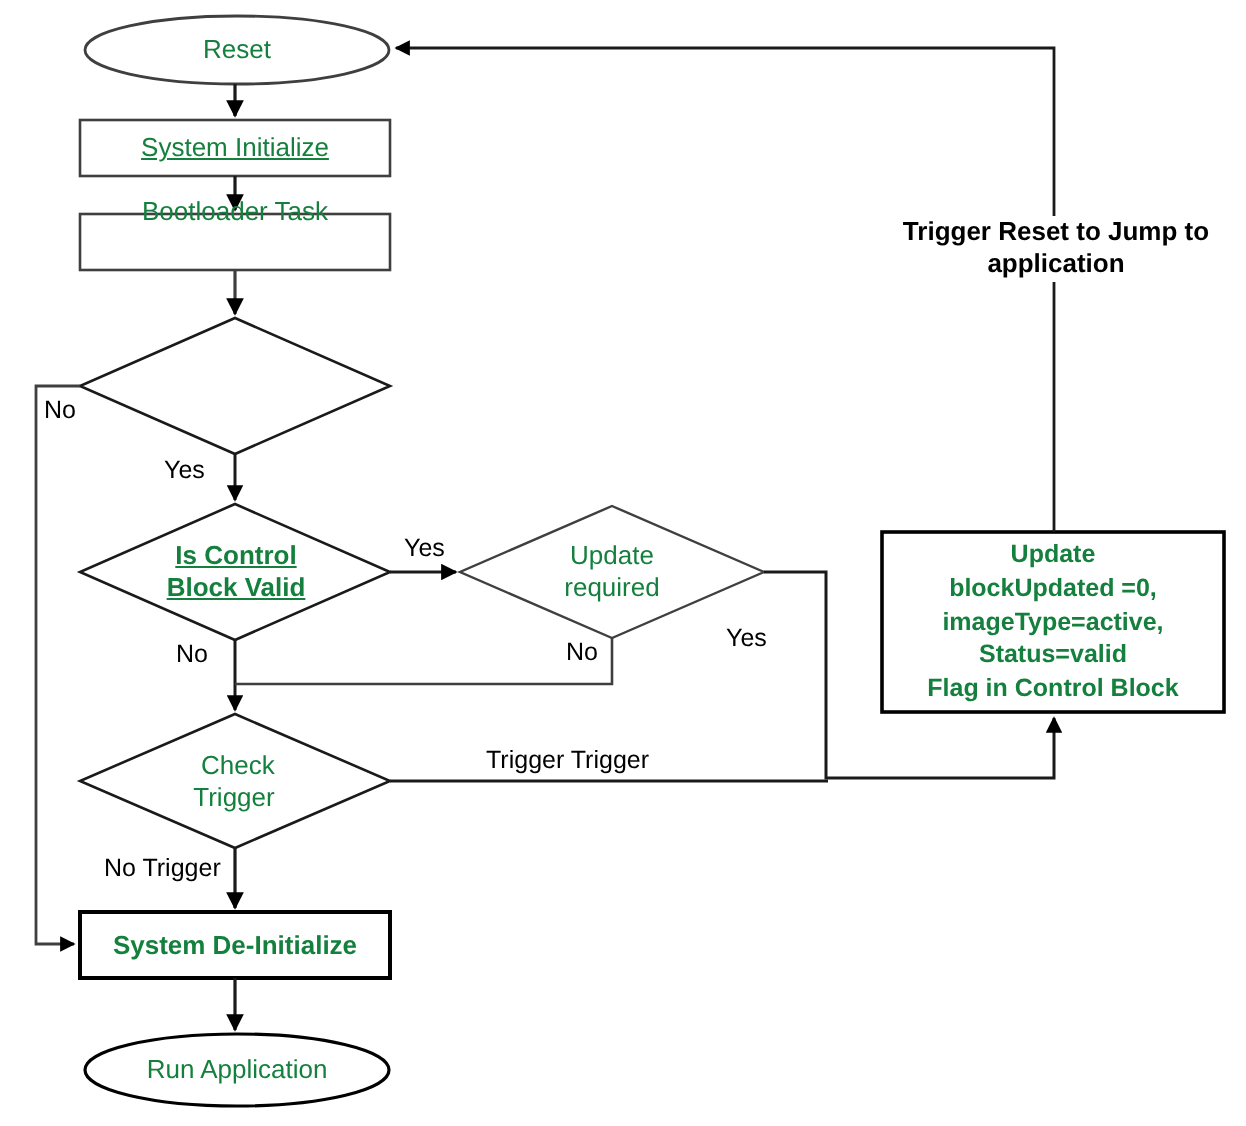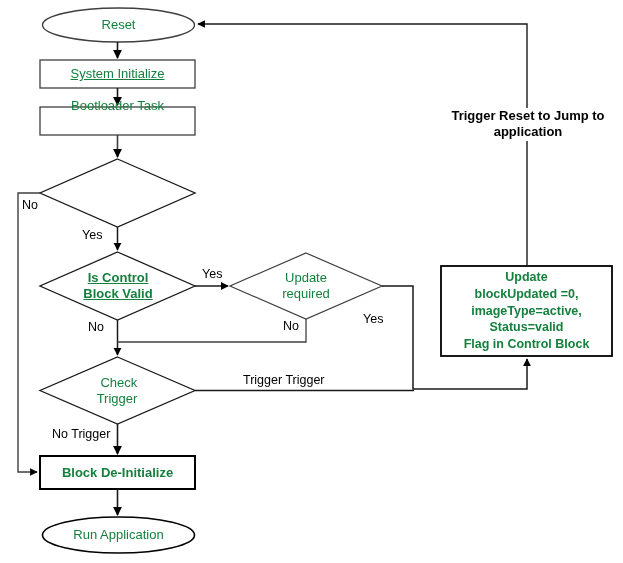--- a/index.html
+++ b/index.html
@@ -130,21 +130,21 @@
 
   <div class="node-label lbl-bold" style="left:48px; top:264px; width:140px; height:44px;text-decoration:underline;">Is Control
 Block Valid</div>
 
   <div class="node-label lbl-normal" style="left:246px; top:264px; width:120px; height:44px;">Update
 required</div>
 
   <div class="node-label lbl-normal" style="left:52px; top:369px; width:130px; height:44px;text-align:right;">Check
 Trigger</div>
 
-  <div class="node-label lbl-bold" style="left:40px; top:456px; width:155px; height:33px;">Block De-Initialize</div>
+  <div class="node-label lbl-bold" style="left:40px; top:456px; width:155px; height:33px;">System De-Initialize</div>
 
   <div class="node-label lbl-normal" style="left:42px; top:517px; width:153px; height:36px;">Run Application</div>
 
   <div class="node-label lbl-bold" style="left:441px; top:266px; width:171px; height:90px; font-size:12.5px; line-height:1.33;">Update
 blockUpdated =0,
 imageType=active,
 Status=valid
 Flag in Control Block</div>
 
   <div class="edge-label" style="left:22px; top:198px;">No</div>

